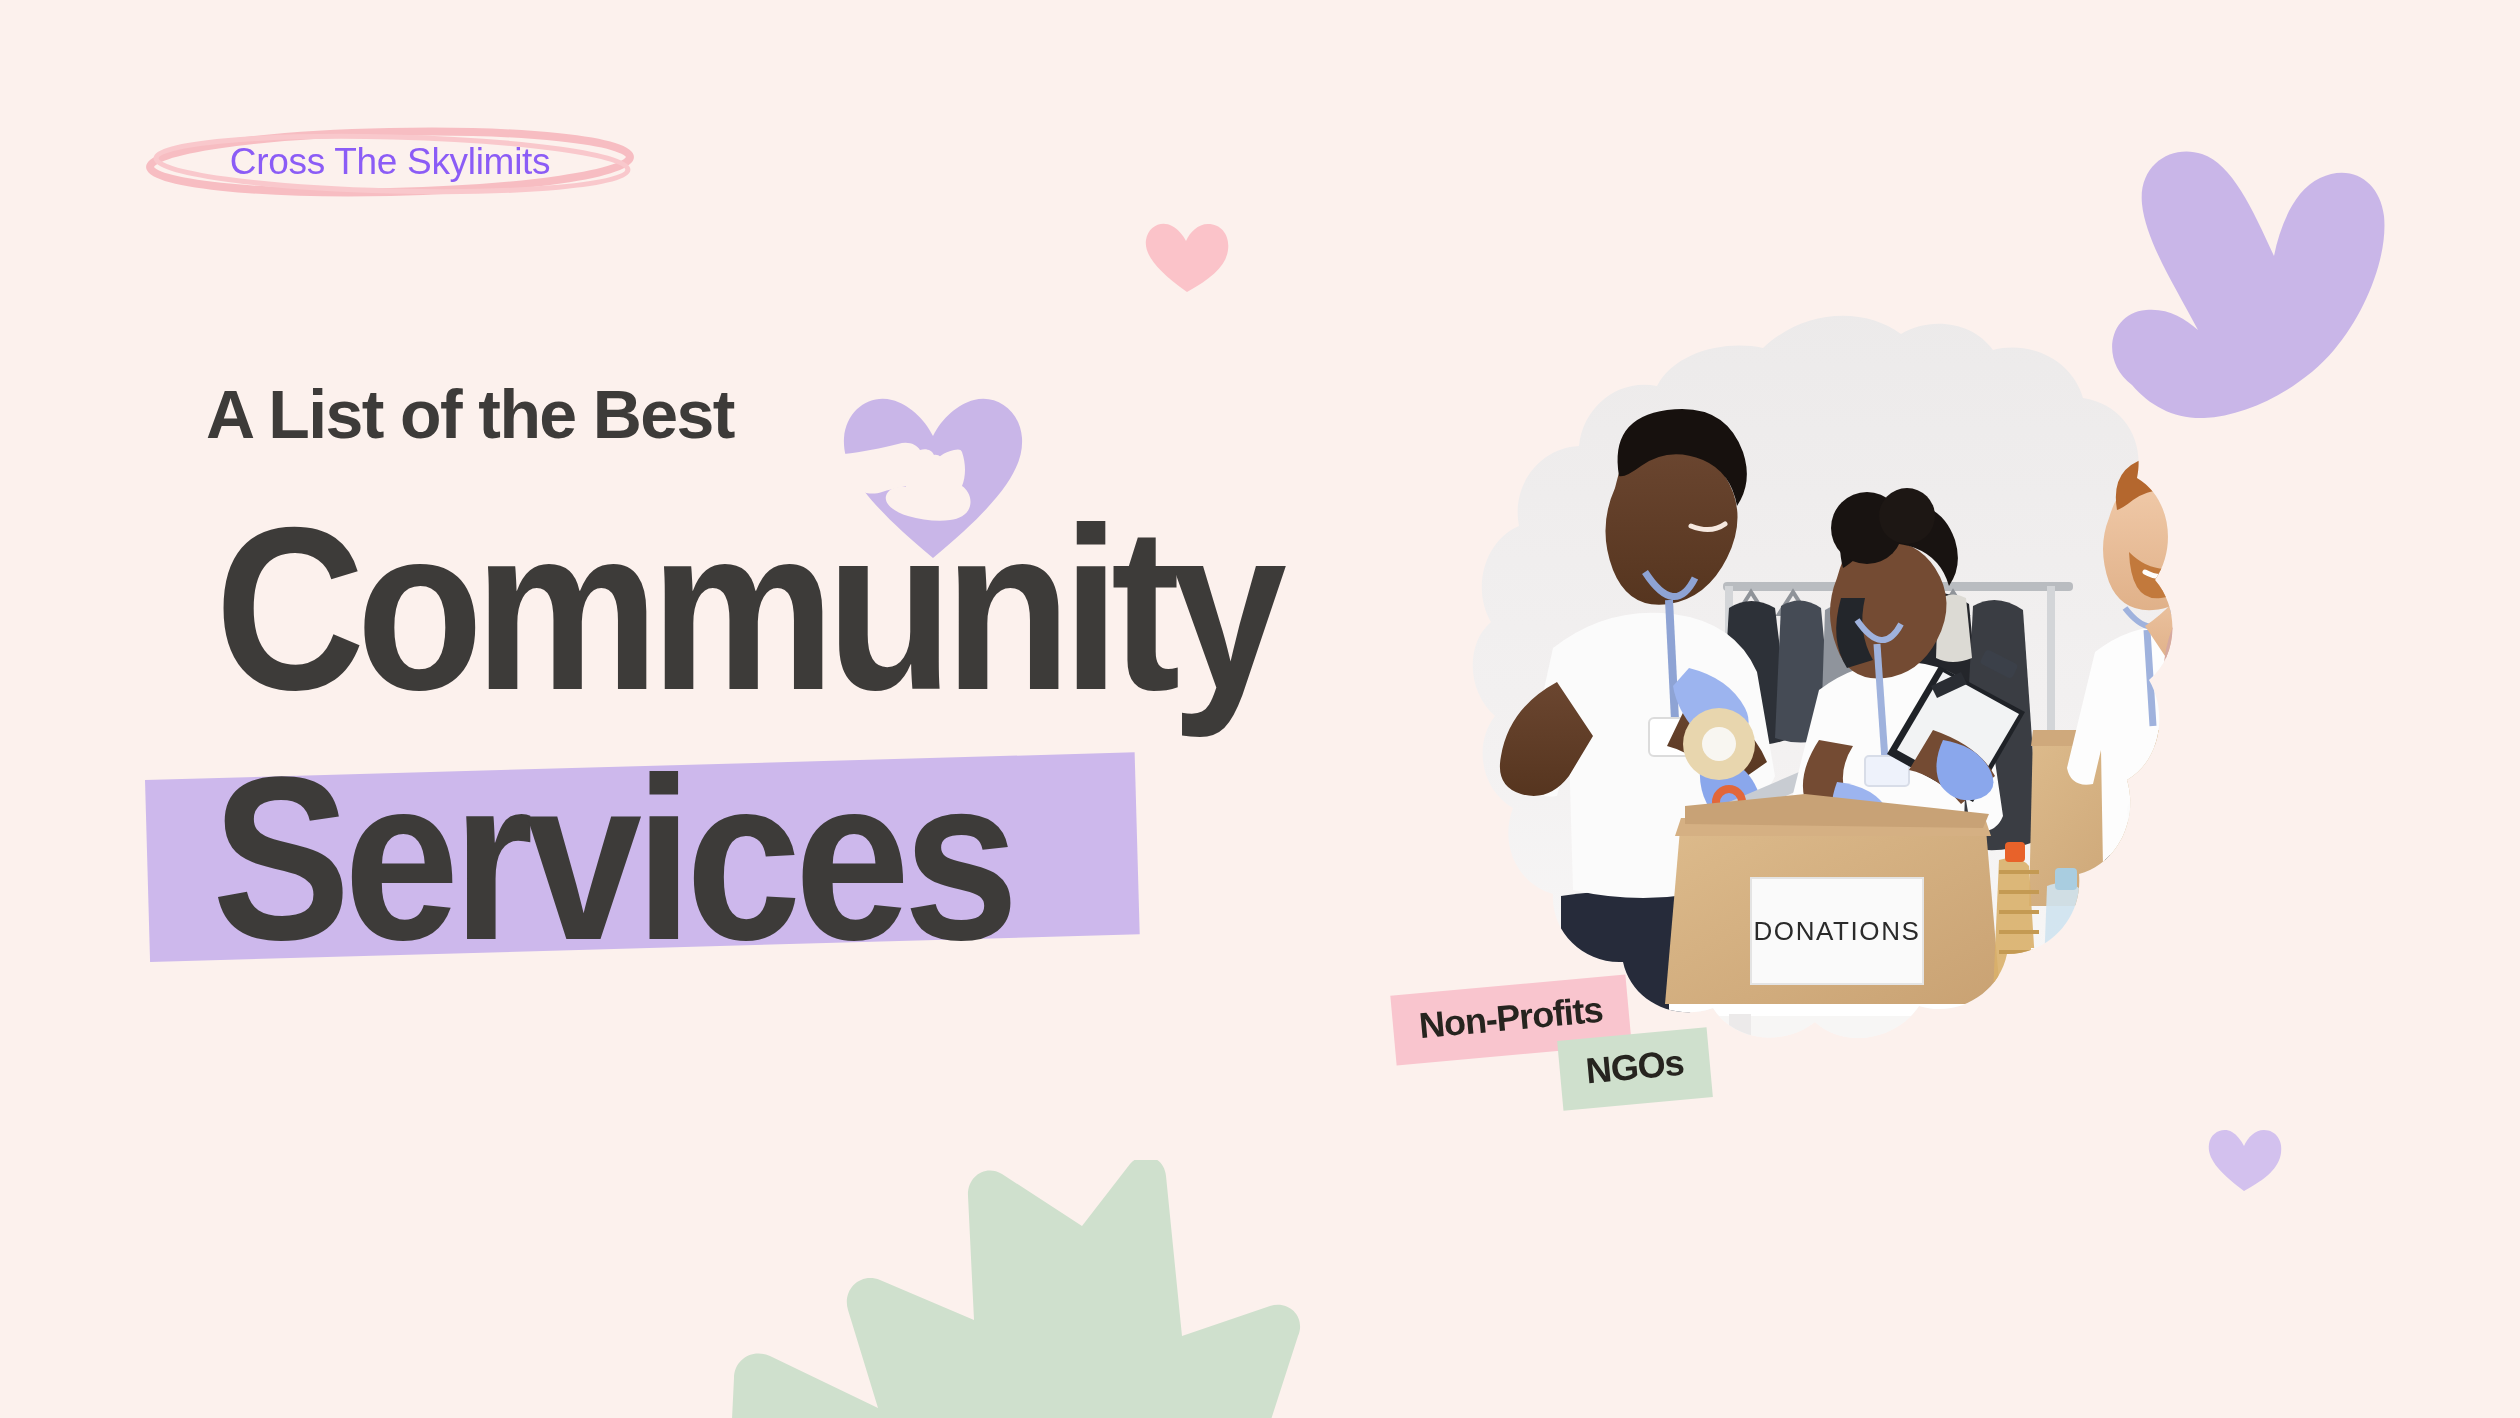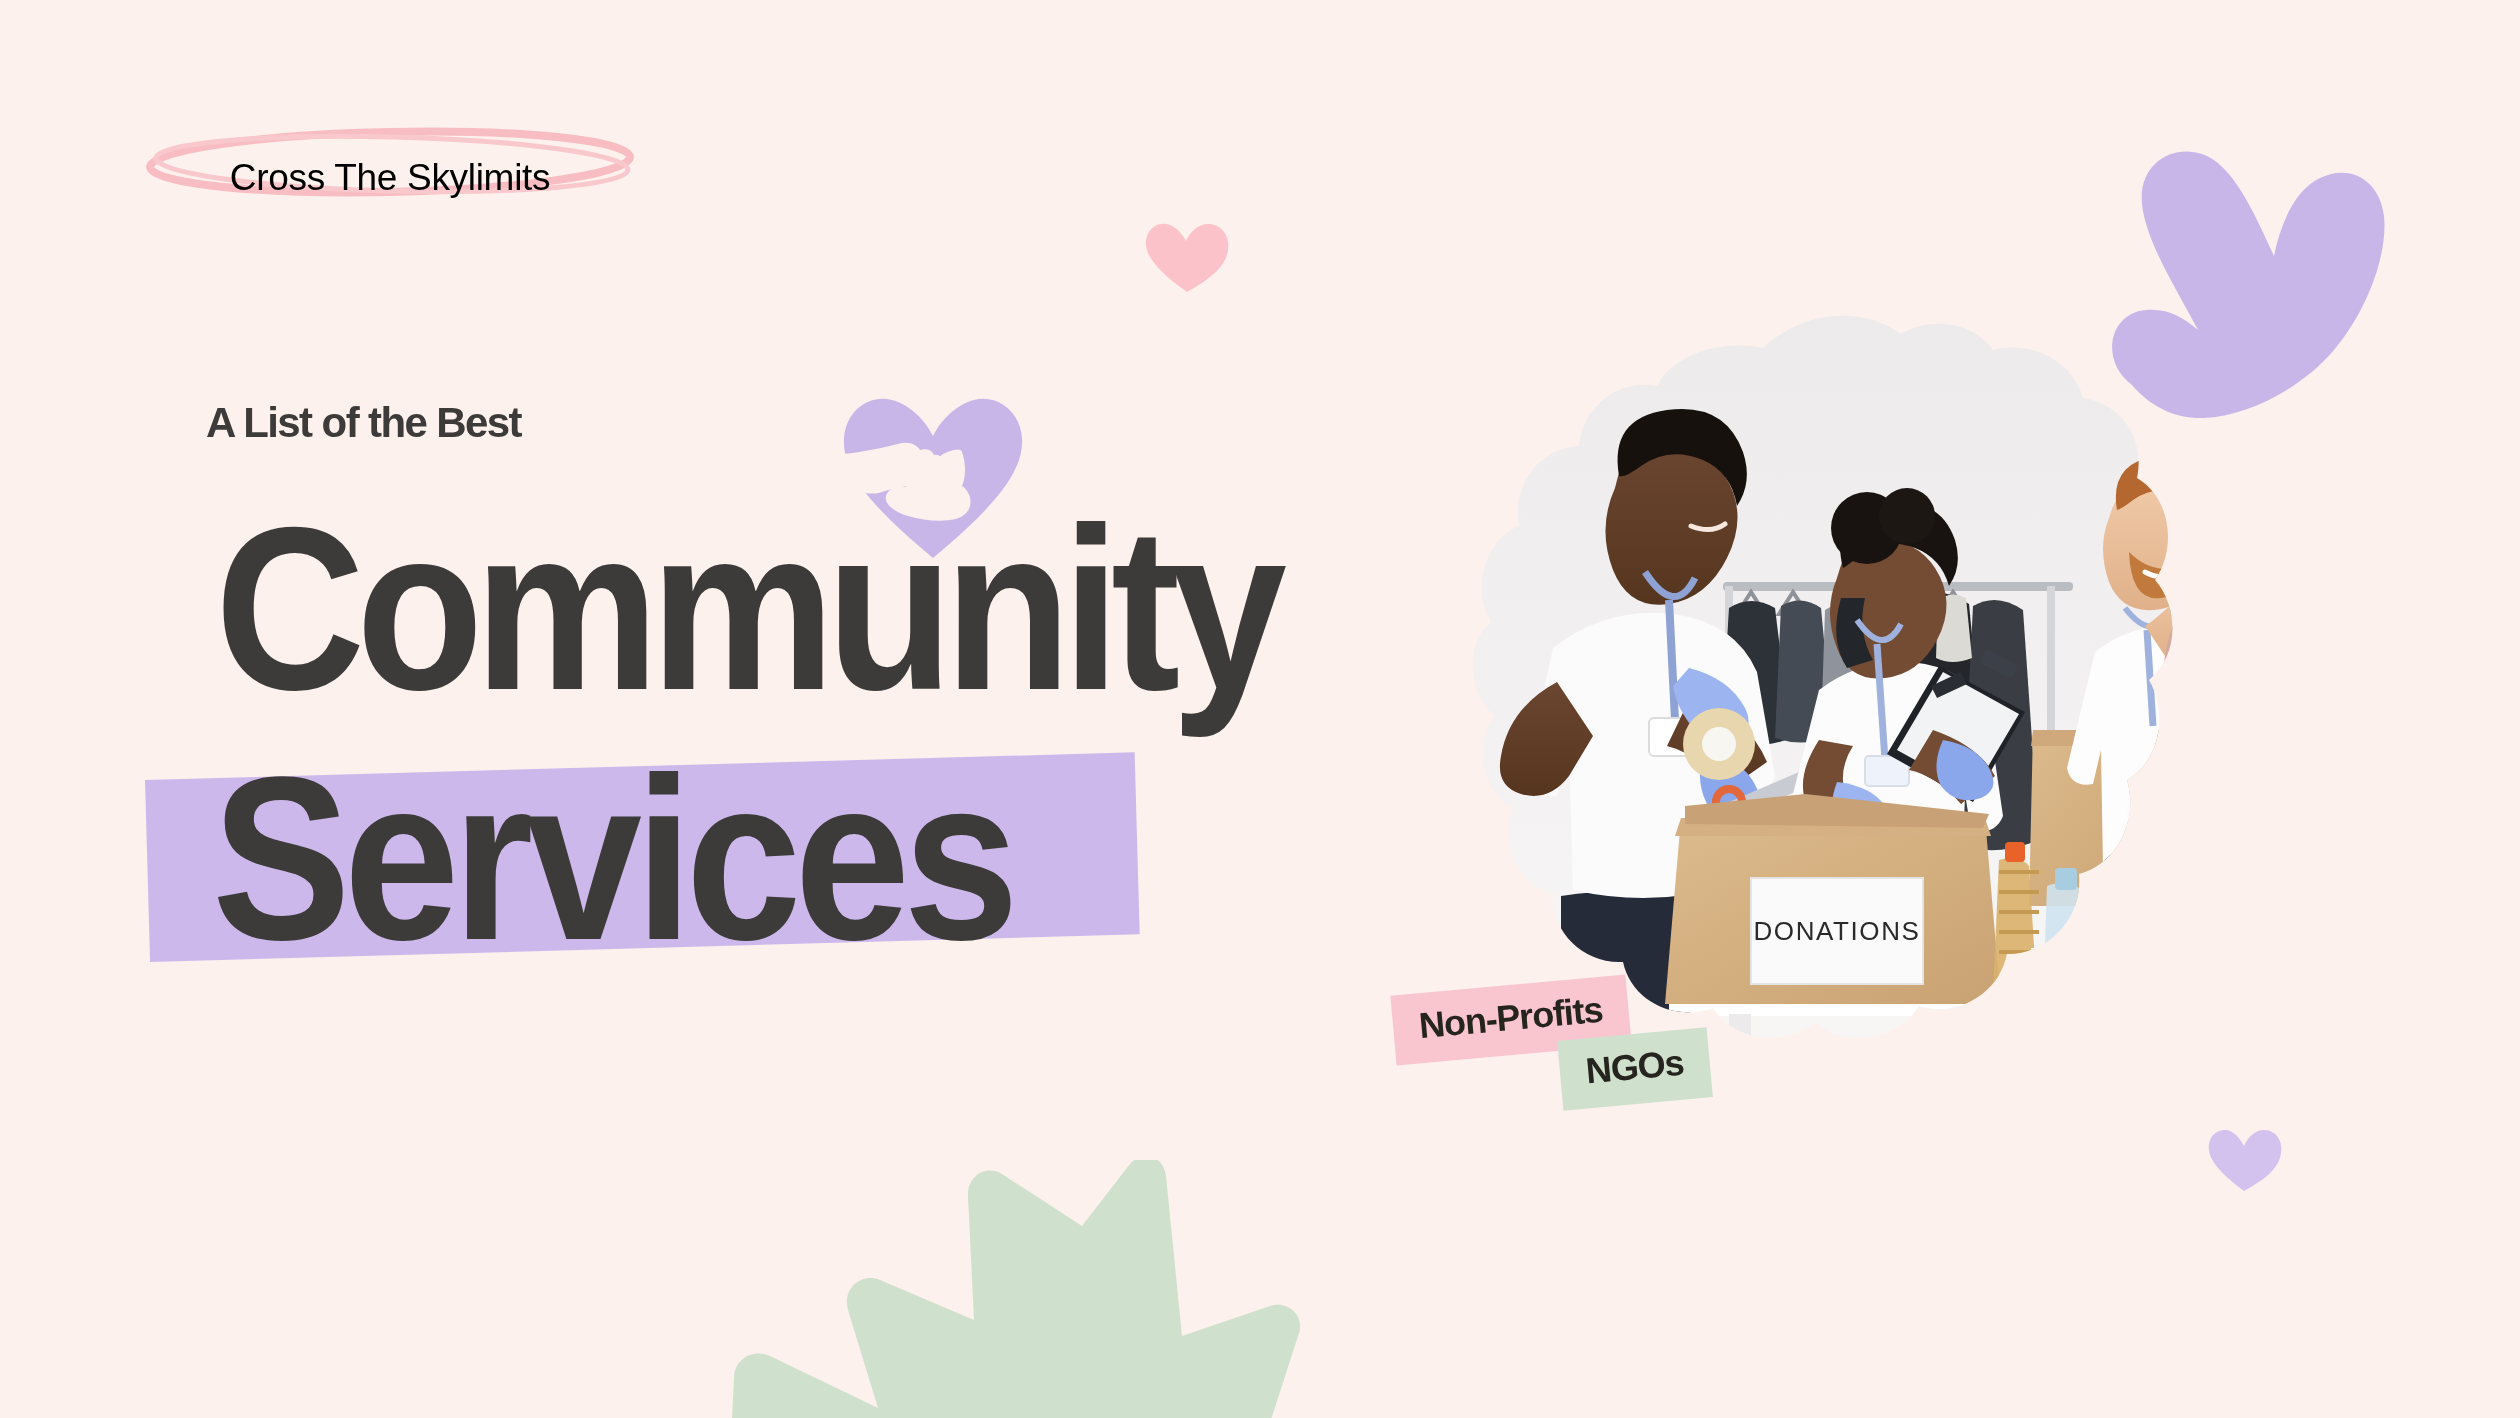--- a/index.html
+++ b/index.html
@@ -37,43 +37,42 @@
     height: 72px;
   }
   .logo-ellipse {
     position: absolute;
     inset: 0;
     width: 100%;
     height: 100%;
   }
   .logo-text {
     position: absolute;
-    left: 0; top: 16px;
+    left: 0; top: 0;
     width: 100%;
     height: 100%;
     display: flex;
     align-items: center;
     justify-content: center;
     font-size: 37px;
     letter-spacing: -0.3px;
-    color: #000000;
+    color: #8b5cf6;
     white-space: nowrap;
   }
 
   
   .eyebrow {
     position: absolute;
     left: 206px;
     top: 375px;
-    font-size: 42px;
+    font-size: 68px;
     font-weight: bold;
     letter-spacing: -1.6px;
     color: #3d3b39;
     white-space: nowrap;
-    margin-top: 24px;
   }
 
   .title-big {
     position: absolute;
     left: 215px;
     top: 492px;
     font-size: 208px;
     font-weight: bold;
     letter-spacing: -9px;
     line-height: 1;

